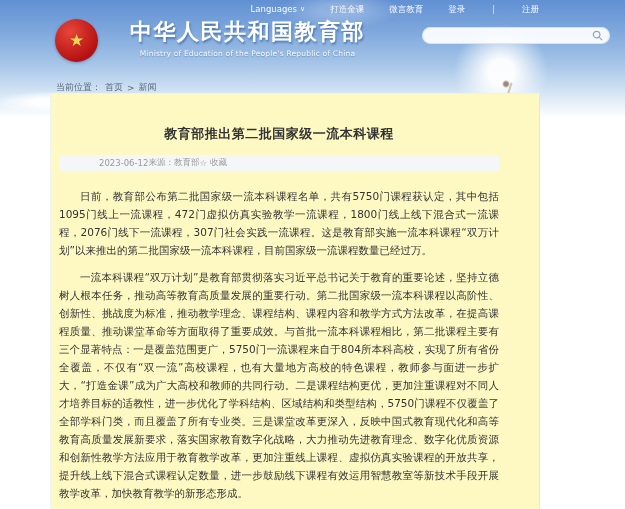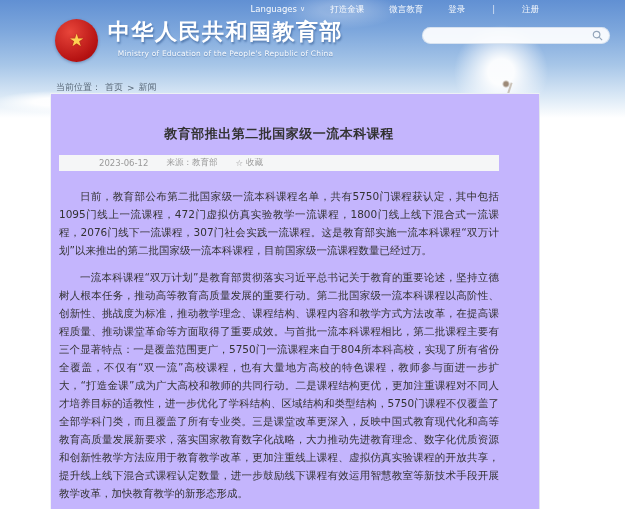--- a/index.html
+++ b/index.html
@@ -31,21 +31,21 @@
   .logindiv{opacity:.8;margin:0 2px;}
   
   .brand{position:absolute;left:55px;top:19px;display:flex;align-items:flex-start;gap:10px;}
   .emblem{
     width:43px;height:43px;border-radius:50%;
     background:radial-gradient(circle at 35% 30%,#e8453a,#b51212 70%,#8f0d0d);
     display:flex;align-items:center;justify-content:center;
     box-shadow:0 1px 3px rgba(0,40,100,.35);flex:0 0 auto;
   }
   .emblem .star{color:#ffd253;font-size:17px;line-height:1;text-shadow:0 0 2px rgba(120,60,0,.6);}
-  .brandtext{display:flex;flex-direction:column;}
+  .brandtext{display:flex;flex-direction:column;margin-left:22px;}
   .site-cn{
     font-size:22px;font-weight:bold;color:#ffffff;letter-spacing:1.5px;line-height:26px;
     text-shadow:1px 1.5px 2px rgba(20,60,120,.45);
   }
   .site-en{
     font-size:7.5px;color:rgba(255,255,255,.95);margin-top:4px;letter-spacing:.2px;
     text-shadow:0 1px 1px rgba(20,60,120,.35);
     text-align:center;
   }
   
@@ -62,31 +62,31 @@
   .mag{flex:0 0 auto;cursor:pointer;display:flex;align-items:center;}
   
   .crumb{
     position:absolute;left:56px;top:81px;font-size:9px;color:#5a6a7a;
     display:flex;align-items:center;gap:4px;text-align:center;
   }
   .crumb a{color:#5a6a7a;text-decoration:none;cursor:pointer;}
   
   .card{
     position:absolute;left:50px;top:93px;width:490px;height:416px;box-sizing:border-box;
-    background:#c4b5fd;
+    background:#fef9c3;
     border-top:1px solid #edf1f5;border-left:1px solid #f0f3f6;border-right:1px solid #e2e7ed;
   }
   .article{margin:0 42px 0 8px;width:440px;}
   .a-title{
     margin-top:31px;text-align:center;font-size:13px;font-weight:bold;color:#333;
     letter-spacing:.5px;
   }
   .meta{
     margin-top:12px;height:16px;background:#f5f6f7;display:flex;align-items:center;
-    font-size:8.5px;color:#999;padding-left:40px;box-sizing:border-box;gap:18px;
+    font-size:8.5px;color:#999;padding-left:40px;box-sizing:border-box;
   }
   .meta .fav{display:flex;align-items:center;gap:3px;cursor:pointer;color:#999;}
   .body p{
     font-size:10.5px;color:#333;line-height:18px;text-align:justify;
     text-indent:2em;margin:0 0 9px 0;
   }
   .body{margin-top:16px;}
 </style>
 </head>
 <body>

